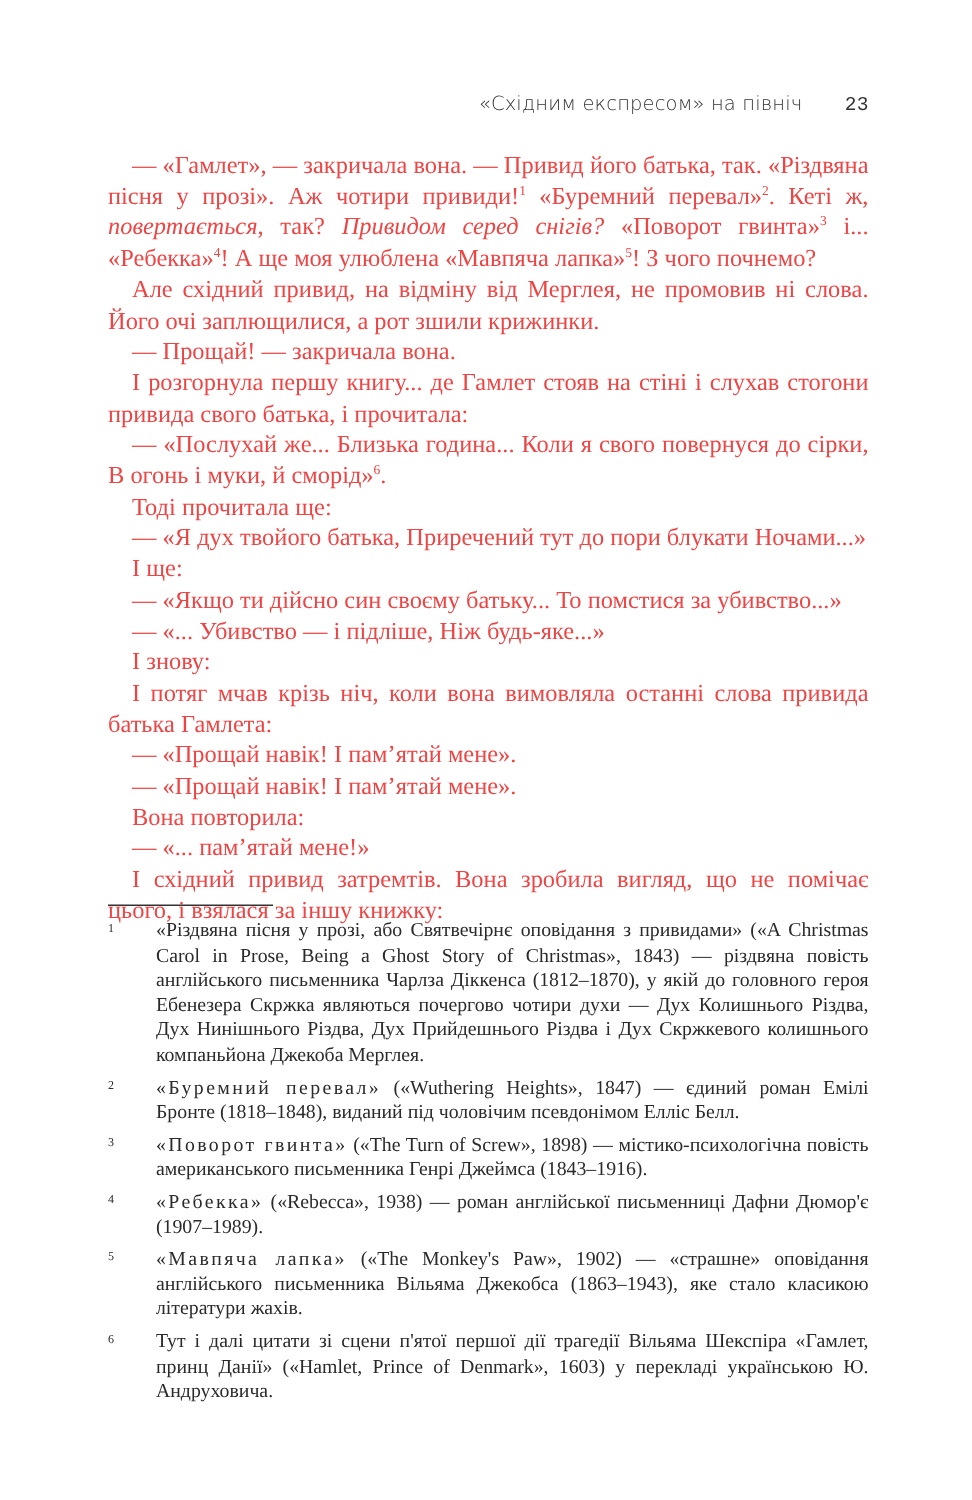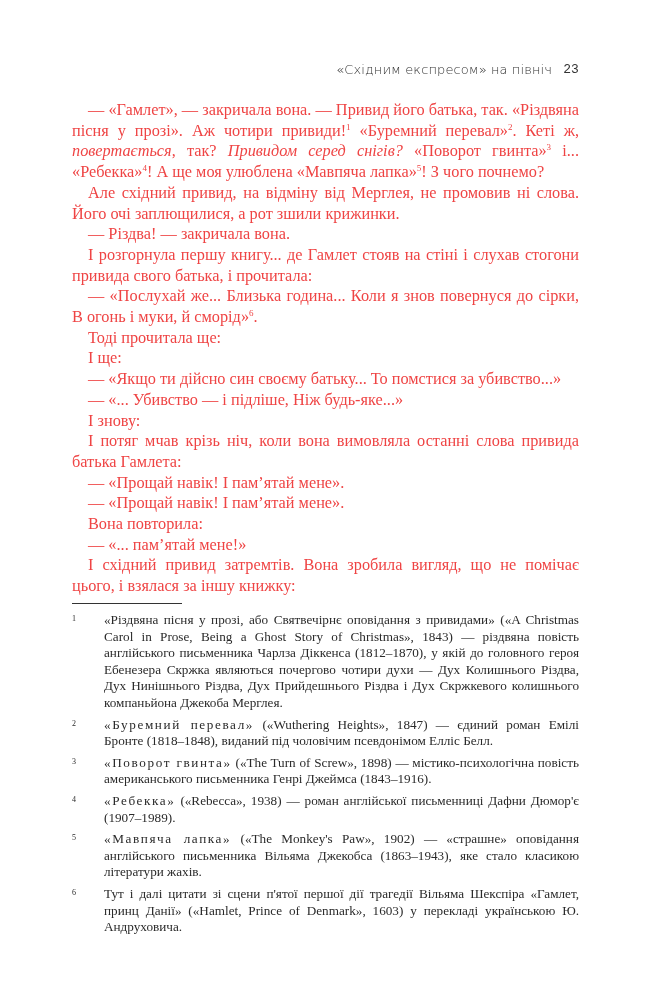--- a/index.html
+++ b/index.html
@@ -3,21 +3,21 @@
 <meta charset="utf-8">
 <style>
   html, body { margin: 0; padding: 0; background: #ffffff; }
   body { width: 648px; height: 1000px; position: relative; overflow: hidden; color: #222222; }
   .page { position: absolute; left: 72px; top: 0; width: 507px; }
   .running-head {
     position: absolute; top: 62px; left: 0; width: 507px; height: 18px;
     font-family: "DejaVu Sans", sans-serif; font-size: 13px; color: #333333;
     letter-spacing: 0.1px;
   }
-  .running-title { position: absolute; right: 27px; top: 0; font-weight: 300; }
+  .running-title { position: absolute; right: 44px; top: 0; font-weight: 300; }
   .page-number { position: absolute; right: 0; top: 0; font-family: Liberation Mono, monospace; }
   .body-text {
     position: absolute; top: 100px; left: 0; width: 507px;
     font-family: "Liberation Serif", "DejaVu Serif", serif; font-size: 16.3px; line-height: 20.7px;
     color: #ef4444; text-align: justify;
   }
   .body-text p { margin: 0; text-indent: 16px; }
   .body-text sup { font-size: 9px; line-height: 0; vertical-align: 6px; }
   .body-text em { font-style: italic; }
   .separator {
@@ -38,24 +38,25 @@
 <div class="page">
 
   <div class="running-head">
     <span class="running-title">«Східним експресом» на північ</span>
     <span class="page-number">23</span>
   </div>
 
   <div class="body-text">
     <p><span>— «Гамлет», — закричала вона. — Привид його батька, так. «Різдвяна пісня у прозі». Аж чотири привиди!</span><sup>1</sup><span> «Буремний перевал»</span><sup>2</sup><span>. Кеті ж, </span><em>повертається</em><span>, так? </span><em>Привидом серед снігів?</em><span> «Поворот гвинта»</span><sup>3</sup><span> і... «Ребекка»</span><sup>4</sup><span>! А ще моя улюблена «Мавпяча лапка»</span><sup>5</sup><span>! З чого почнемо?</span></p>
     <p>Але східний привид, на відміну від Мерглея, не промовив ні слова. Його очі заплющилися, а рот зшили крижинки.</p>
-    <p>— Різдва! — закричала вона.</p>
+    <p>— Прощай! — закричала вона.</p>
     <p>І розгорнула першу книгу... де Гамлет стояв на стіні і слухав стогони привида свого батька, і прочитала:</p>
-    <p><span>— «Послухай же... Близька година... Коли я знов повернуся до сірки, В огонь і муки, й сморід»</span><sup>6</sup><span>.</span></p>
+    <p><span>— «Послухай же... Близька година... Коли я свого повернуся до сірки, В огонь і муки, й сморід»</span><sup>6</sup><span>.</span></p>
     <p>Тоді прочитала ще:</p>
+    <p>— «Я дух твойого батька, Приречений тут до пори блукати Ночами...»</p>
     <p>І ще:</p>
     <p>— «Якщо ти дійсно син своєму батьку... То помстися за убивство...»</p>
     <p>— «... Убивство — і підліше, Ніж будь-яке...»</p>
     <p>І знову:</p>
     <p>І потяг мчав крізь ніч, коли вона вимовляла останні слова привида батька Гамлета:</p>
     <p>— «Прощай навік! І пам’ятай мене».</p>
     <p>— «Прощай навік! І пам’ятай мене».</p>
     <p>Вона повторила:</p>
     <p>— «... пам’ятай мене!»</p>
     <p>І східний привид затремтів. Вона зробила вигляд, що не помічає цього, і взялася за іншу книжку:</p>

